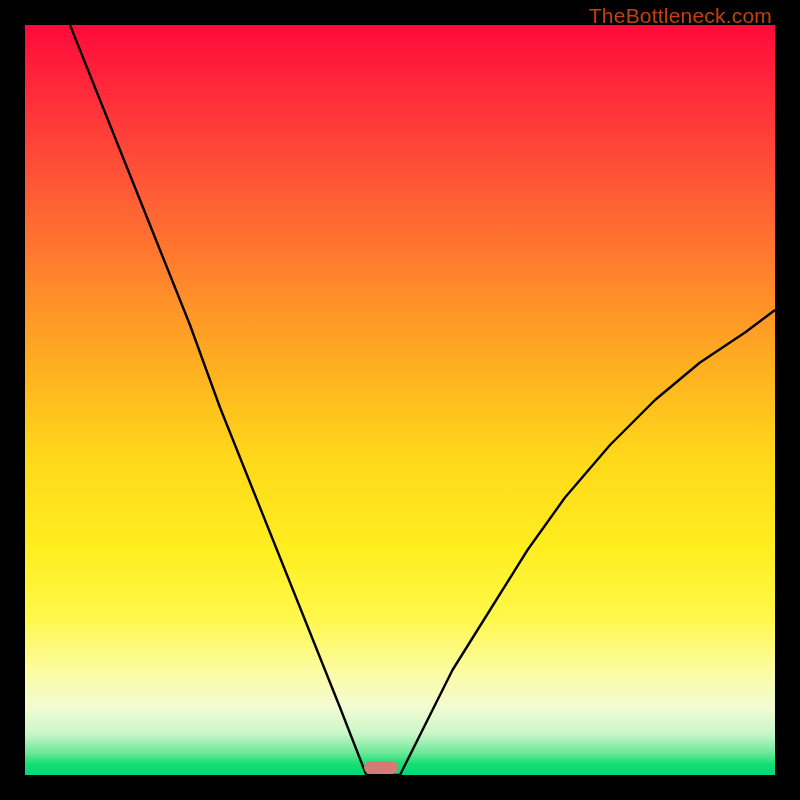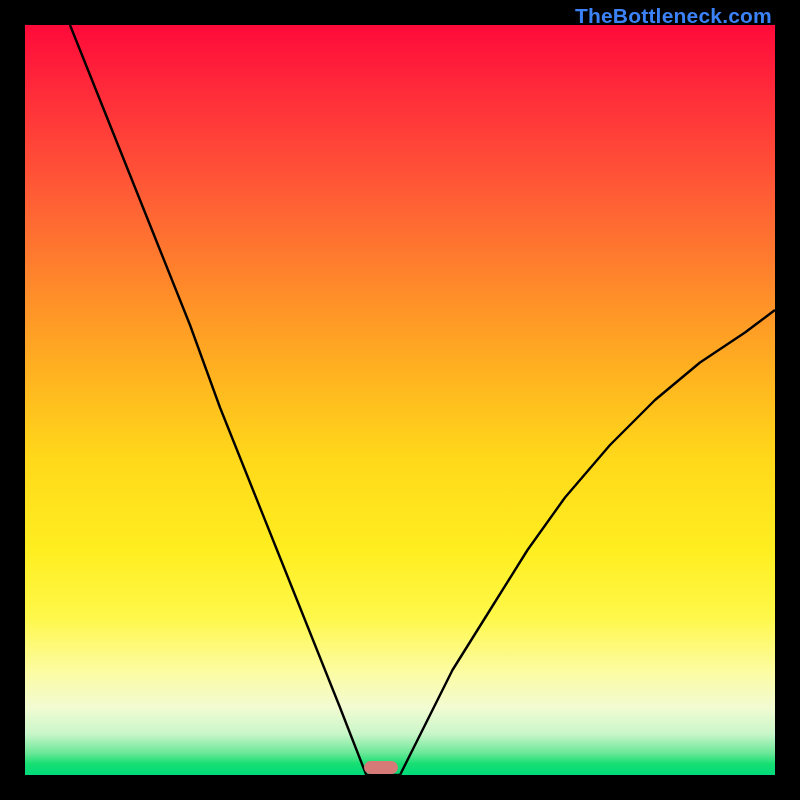--- a/index.html
+++ b/index.html
@@ -38,23 +38,23 @@
       #c9f6c9 94.5%,
       #6ee89a 97%,
       #17df72 98.5%,
       #00d97a 100%
     );
   }
   .watermark {
     position: absolute;
     top: 4px;
     right: 28px;
-    color: #3b82f6;
+    color: #c2410c;
     font-size: 21px;
-    font-weight: 700;
+    font-weight: 400;
     letter-spacing: 0.2px;
   }
   .curve-svg {
     position: absolute;
     left: 0;
     top: 0;
     width: 750px;
     height: 750px;
   }
   .curve-path {

